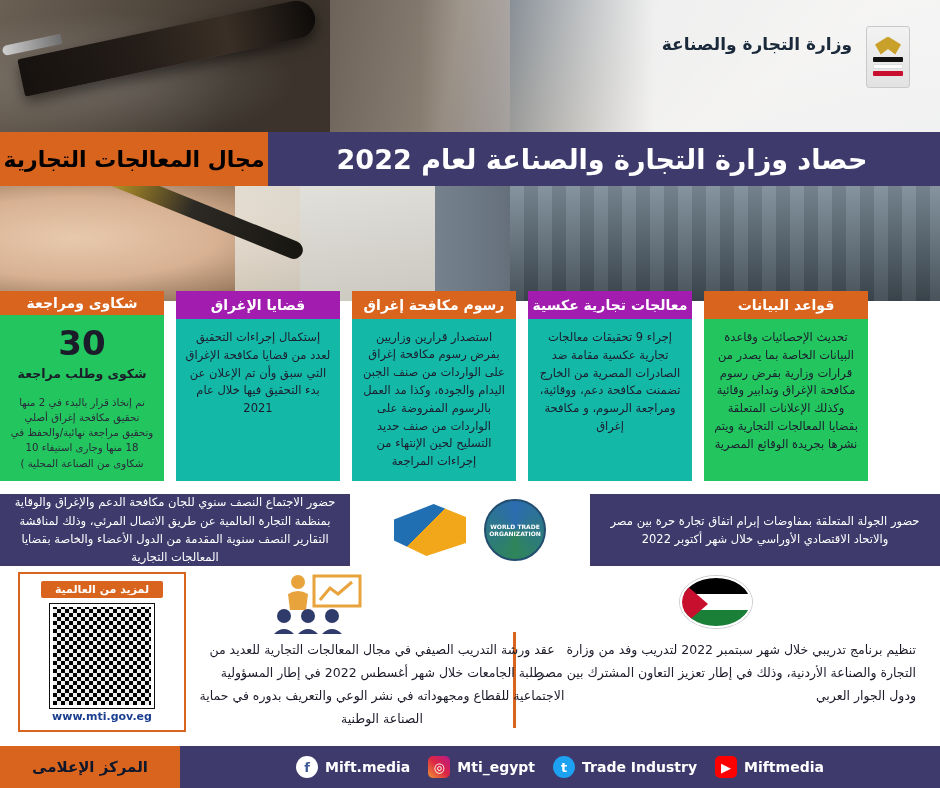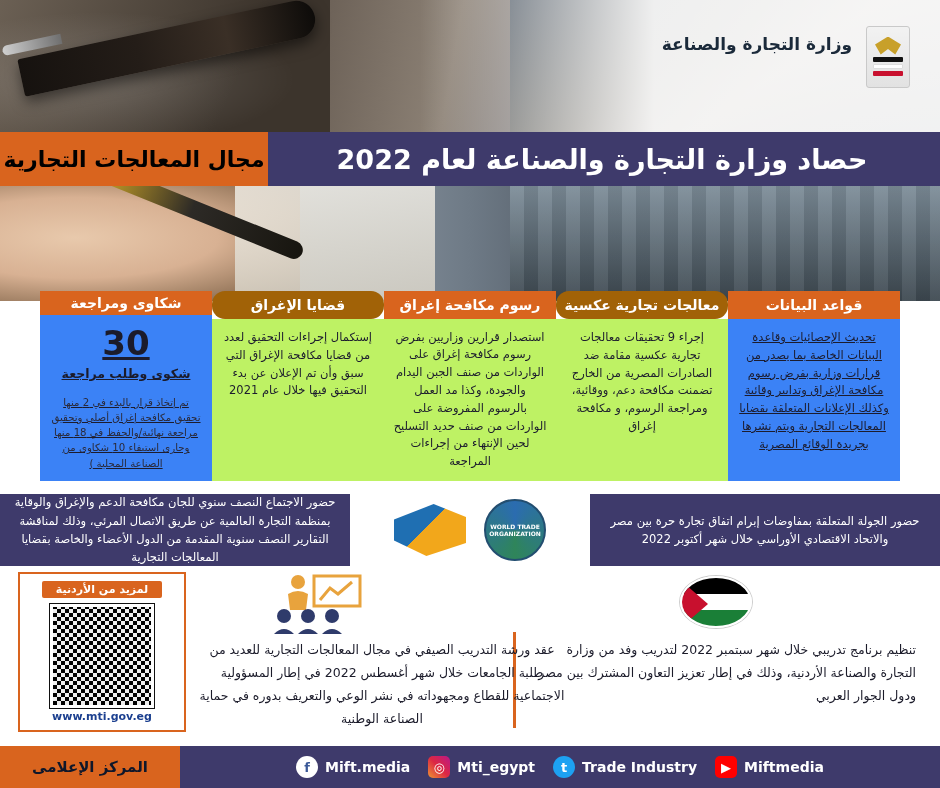--- a/index.html
+++ b/index.html
@@ -98,34 +98,34 @@
     opacity:.85;
   }
   .band2 .plant{
     position:absolute; right:0; top:0; width:430px; height:115px;
     background: repeating-linear-gradient(90deg, rgba(255,255,255,.06) 0 14px, rgba(0,0,0,.08) 14px 28px),
                 linear-gradient(180deg,#7d8d99,#3d4850);
   }
 
   
   .cards{
-    position:absolute; top:291px; left:0; width:940px; height:190px;
-    display:flex; flex-direction:row-reverse; justify-content:center; gap:0;
+    position:absolute; top:291px; left:0; width:868px; height:190px;
+    display:flex; flex-direction:row-reverse; justify-content:center; gap:12px;
   }
   .card{ width:172px; display:flex; flex-direction:column; }
   .card .head{
     height:28px; display:flex; align-items:center; justify-content:center;
     color:#fff; font-size:14px; font-weight:bold; background:#d9641e;
   }
-  .card.dark .head{ background:#a16207;border-radius:13px; }
+  .card.dark .head{ background:#a21caf; }
   .card .body{
-    flex:1; background:#bef264; color:#1c1c2e; font-size:11.5px; line-height:1.55;
+    flex:1; background:#14b8a6; color:#1c1c2e; font-size:11.5px; line-height:1.55;
     padding:10px 9px; text-align:center;
   }
-  .card.first .body{ background:#3b82f6;text-decoration:underline; }
+  .card.first .body{ background:#22c55e; }
   .big-num{ font-size:34px; font-weight:bold; color:#1b1b2a; line-height:1.1; margin-bottom:2px; }
   .mid-line{ font-size:12.5px; font-weight:bold; color:#1b1b2a; margin-bottom:11px;}
   .small-note{ font-size:10.2px; line-height:1.5; color:#2a2a3a;}
 
   
   .strip{
     position:absolute; top:494px; left:0; width:940px; height:72px;
     display:flex; flex-direction:row-reverse; align-items:stretch;
   }
   .strip .seg{
@@ -310,21 +310,21 @@
       <circle cx="22" cy="44" r="7" fill="#2f3b6b"></circle>
       <circle cx="46" cy="44" r="7" fill="#2f3b6b"></circle>
       <circle cx="70" cy="44" r="7" fill="#2f3b6b"></circle>
       <path d="M12 62 q10 -10 20 0 z" fill="#2f3b6b"></path>
       <path d="M36 62 q10 -10 20 0 z" fill="#2f3b6b"></path>
       <path d="M60 62 q10 -10 20 0 z" fill="#2f3b6b"></path>
     </svg>
     <div class="col-l">عقد ورشة التدريب الصيفي في مجال المعالجات التجارية للعديد من طلبة الجامعات خلال شهر أغسطس 2022 في إطار المسؤولية الاجتماعية للقطاع ومجهوداته في نشر الوعي والتعريف بدوره في حماية الصناعة الوطنية</div>
 
     <div class="qr-box">
-      <div class="qr-label">لمزيد من الأردنية</div>
+      <div class="qr-label">لمزيد من العالمية</div>
       <div class="qr"></div>
       <div class="qr-url">www.mti.gov.eg</div>
     </div>
 
   </div>
 
   <div class="footer">
     <div class="media-tag">المركز الإعلامى</div>
     <div class="socials">
       <div class="soc">

